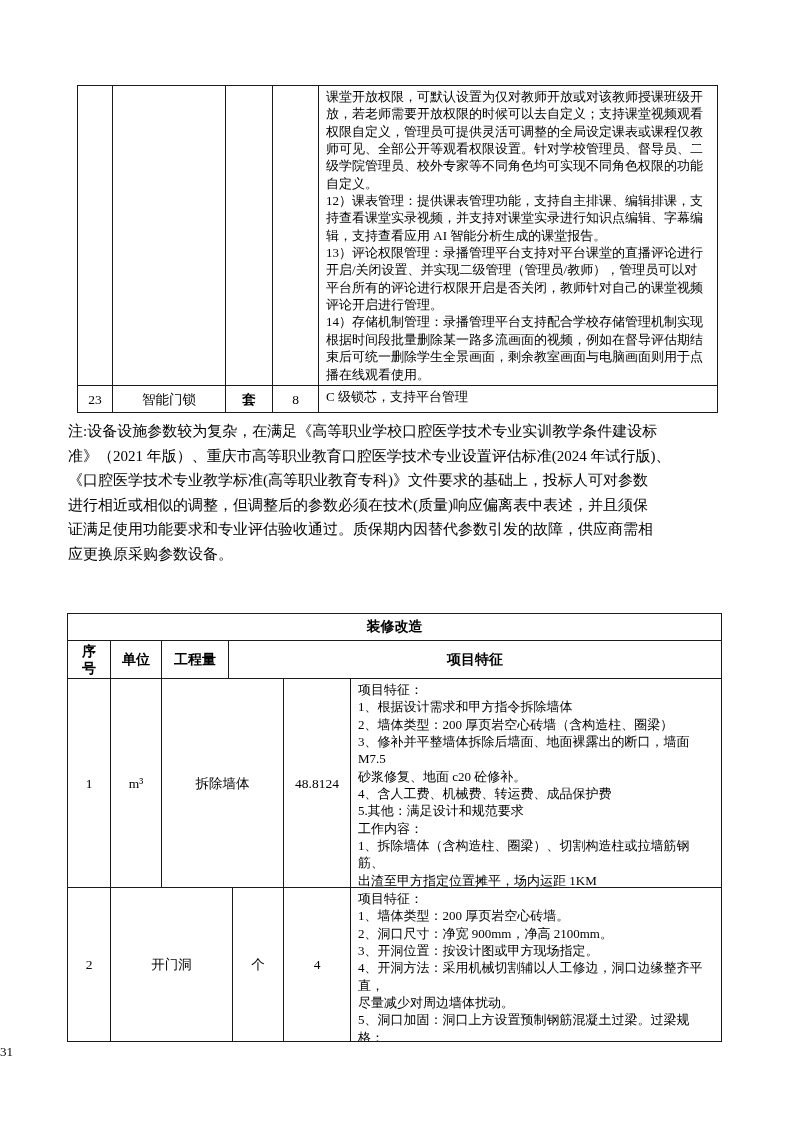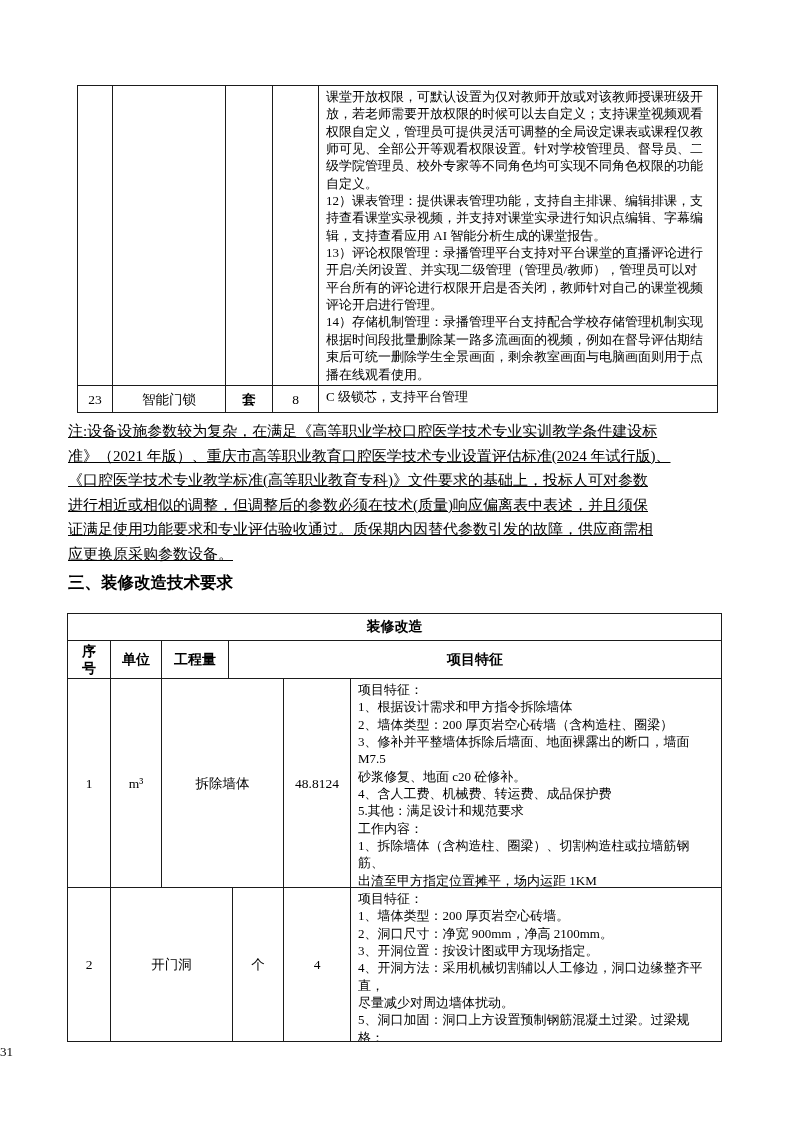--- a/index.html
+++ b/index.html
@@ -28,21 +28,21 @@
   #equip .c1{width:35px;}
   #equip .c2{width:113px;}
   #equip .c3{width:47px;}
   #equip .c4{width:46px;}
   #equip .c5{flex:1;}
   #equip .rA{height:300px;}
   #equip .rB{height:26px;}
   
   .note{
     position:absolute;left:68px;top:419px;width:657px;
-    font-size:15px;line-height:24.6px;white-space:pre-line;text-align:justify;text-decoration:underline;
+    font-size:15px;line-height:24.6px;white-space:pre-line;text-align:justify;
   }
   .heading{
     position:absolute;left:68px;top:572px;width:400px;
     font-size:16.5px;font-weight:bold;
   }
   
   #reno{left:67px;top:613px;width:655px;}
   #reno .c1{width:43px;}
   #reno .c2{width:122px;}
   #reno .c3{width:51px;}
@@ -97,21 +97,20 @@
     </div>
   </div>
 
   <div class="note">注:设备设施参数较为复杂，在满足《高等职业学校口腔医学技术专业实训教学条件建设标
 准》（2021 年版）、重庆市高等职业教育口腔医学技术专业设置评估标准(2024 年试行版)、
 《口腔医学技术专业教学标准(高等职业教育专科)》文件要求的基础上，投标人可对参数
 进行相近或相似的调整，但调整后的参数必须在技术(质量)响应偏离表中表述，并且须保
 证满足使用功能要求和专业评估验收通过。质保期内因替代参数引发的故障，供应商需相
 应更换原采购参数设备。</div>
 
-  <div class="heading">三、装修改造技术要求</div>
 
   <div class="tbl" id="reno">
     <div class="trow rTitle bb">
       <div class="titlecell bold">装修改造</div>
     </div>
     <div class="trow rHead bb">
       <div class="tcell c1 bold center-pre">序
 号</div>
       <div class="tcell c3 bold">单位</div>
       <div class="tcell c4 bold">工程量</div>

